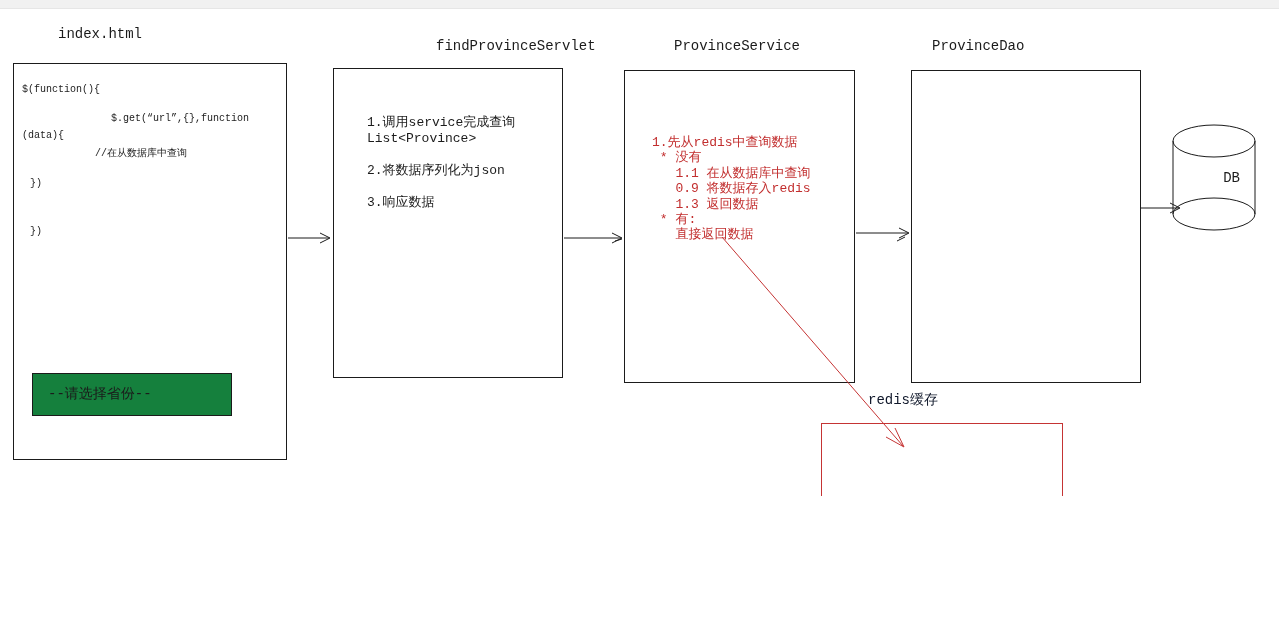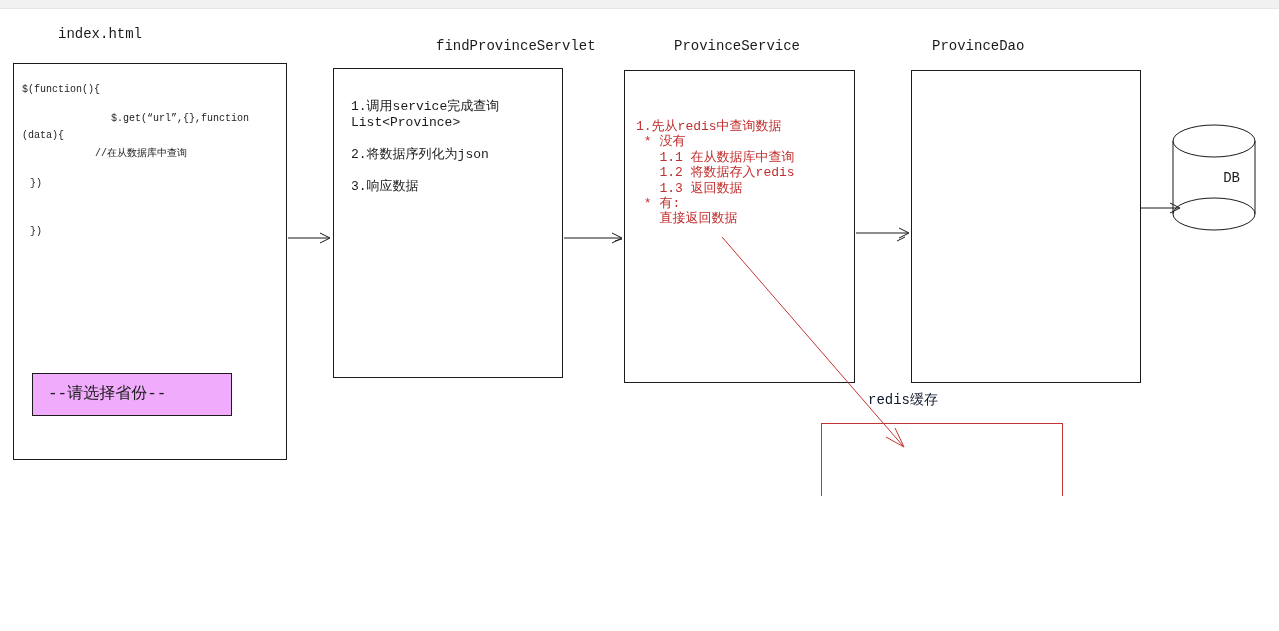--- a/index.html
+++ b/index.html
@@ -22,43 +22,43 @@
   }
   .box{
     position:absolute;
     border:1px solid #1b1b1b;
     background:#ffffff;
     box-sizing:border-box;
   }
   .box.red{border-color:#c53434;}
   .txt{
     position:absolute;
-    margin:0;
+    margin:16px;
     font-family:"Liberation Mono","DejaVu Sans Mono",monospace;
     font-size:13px;
     line-height:16px;
     white-space:pre;
     color:#1b1b1b;
   }
   .txt.red{color:#c22e2e;line-height:15.4px;}
   .code-line{
     position:absolute;
     font-size:10px;
     white-space:nowrap;
   }
   .select-box{
     position:absolute;
     left:32px;top:373px;
     width:200px;height:43px;
     border:1px solid #1b1b1b;
     box-sizing:border-box;
-    font-size:16px;
+    font-size:14px;
     line-height:41px;
     padding-left:15px;
-    background:#f0abfc;
+    background:#15803d;
   }
   .redis-label{
     position:absolute;
     left:868px;top:391px;
     font-size:14px;
     color:#0f172a;
     white-space:nowrap;
   }
   .db-label{
     position:absolute;
@@ -99,21 +99,21 @@
 List&lt;Province&gt;
 
 2.将数据序列化为json
 
 3.响应数据</pre>
 
   <div class="box" style="left:624px;top:70px;width:231px;height:313px"></div>
   <pre class="txt red" style="left:636px;top:119px">1.先从redis中查询数据
  * 没有
    1.1 在从数据库中查询
-   1.2 将数据存入redis
+   0.9 将数据存入redis
    1.3 返回数据
  * 有:
    直接返回数据</pre>
 
   <div class="box" style="left:911px;top:70px;width:230px;height:313px"></div>
 
   <div class="box red" style="left:821px;top:423px;width:242px;height:148px"></div>
   <div class="redis-label">redis缓存</div>
 
   <div class="db-label">DB</div>

